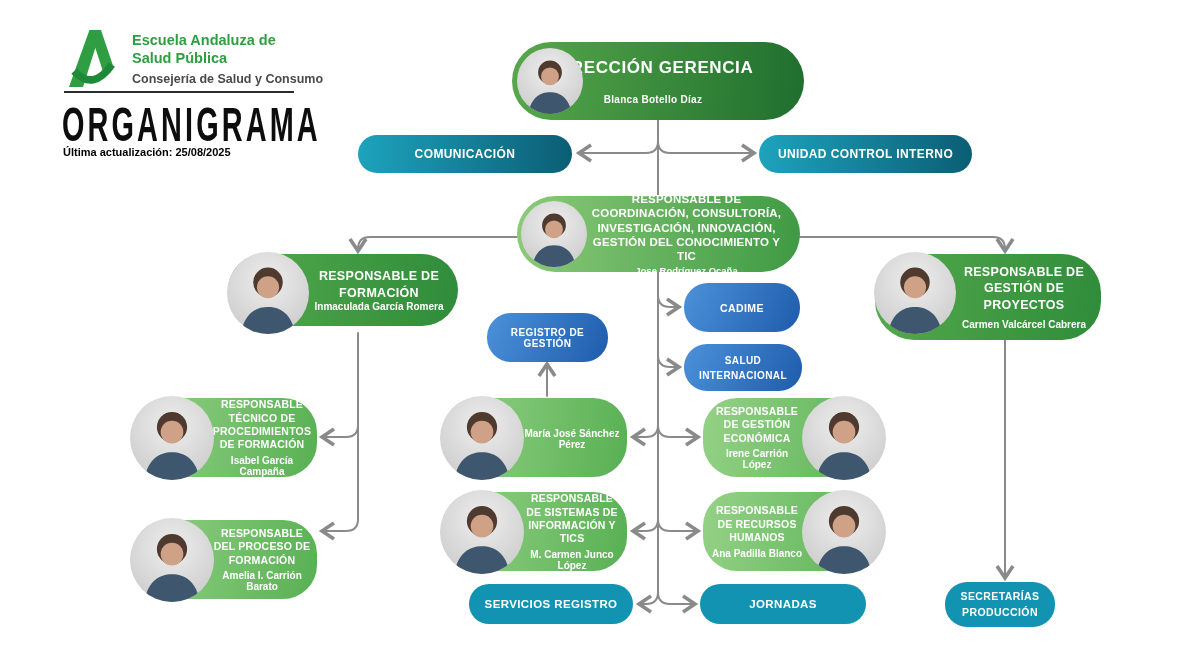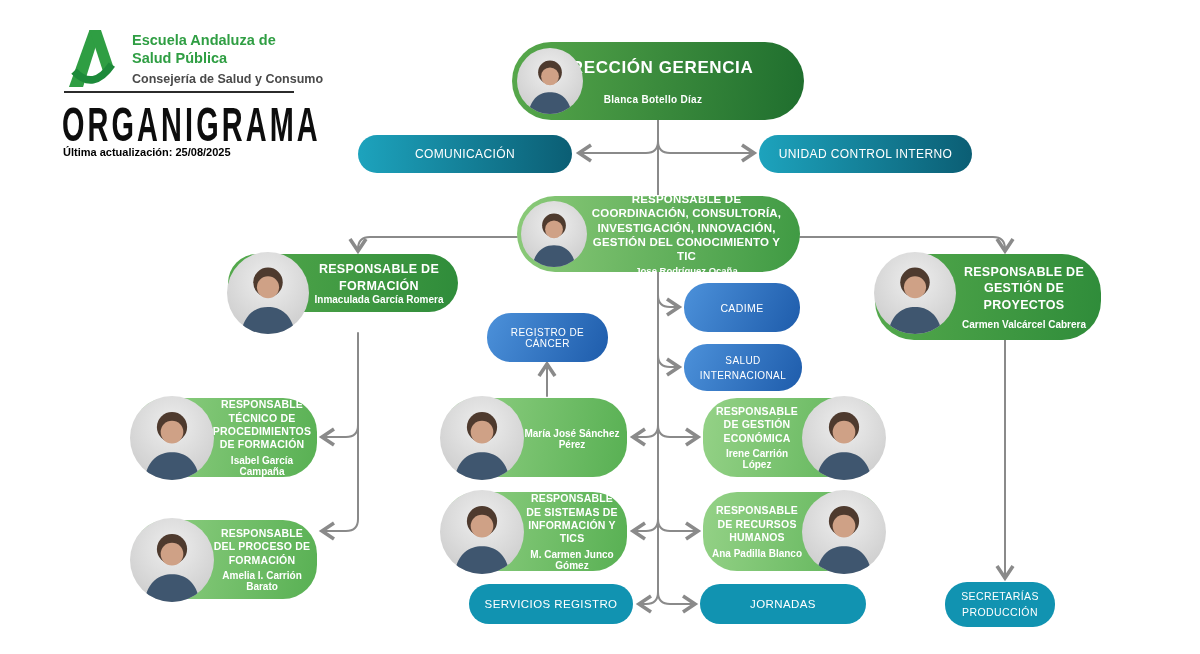--- a/index.html
+++ b/index.html
@@ -12,21 +12,21 @@
   .brand-name{color:#2f9e43;font-weight:700;font-size:14.5px;}
   .brand-dept{color:#4a4a4a;font-weight:700;font-size:12.5px;margin-top:5px;}
   .brand-divider{position:absolute;left:64px;top:91px;width:230px;height:2px;background:#2b2b2b;z-index:2;}
   .page-title{position:absolute;left:62px;top:99px;color:#0d0d0d;font-weight:700;font-size:37px;
               letter-spacing:4px;white-space:nowrap;transform:scale(0.78,1.28);transform-origin:0 0;z-index:2;}
   .last-update{position:absolute;left:63px;top:146px;font-size:11px;font-weight:700;color:#000;z-index:2;}
 
   
   .node{position:absolute;z-index:3;color:#fff;display:flex;align-items:center;justify-content:center;
         text-align:center;box-sizing:border-box;}
-  .pill-text{font-weight:400;letter-spacing:.4px;}
+  .pill-text{font-weight:700;letter-spacing:.4px;}
   .card .txt{flex:1;display:flex;flex-direction:column;justify-content:center;text-align:center;}
   .ntitle{font-weight:700;color:#fff;}
   .nperson{font-weight:700;color:#fff;}
   .avatar{position:absolute;border-radius:50%;overflow:hidden;z-index:4;
           background:radial-gradient(circle at 50% 35%, #eeeeee 0%, #c6c6c6 100%);}
   .avatar svg{display:block;width:100%;height:100%;}
 
   
   .g-green-dark{background:linear-gradient(95deg,#57a84b 0%,#1f6e2e 100%);}
   .g-green-mid{background:linear-gradient(95deg,#54a94c 0%,#2f8c3a 100%);}
@@ -45,21 +45,21 @@
 
   #n-comunicacion{left:358px;top:135px;width:214px;height:38px;border-radius:19px;font-size:12px;}
   #n-control{left:759px;top:135px;width:213px;height:38px;border-radius:19px;font-size:12px;}
 
   #n-coordinacion{left:517px;top:196px;width:283px;height:76px;border-radius:38px;}
   #n-coordinacion .avatar{left:4px;top:5px;width:66px;height:66px;}
   #n-coordinacion .txt{padding-left:66px;padding-right:10px;}
   #n-coordinacion .ntitle{font-size:11.5px;line-height:1.22;letter-spacing:.2px;}
   #n-coordinacion .nperson{font-size:9.5px;margin-top:2px;}
 
-  #n-formacion{left:228px;top:254px;width:230px;height:58px;border-radius:39px;}
+  #n-formacion{left:228px;top:254px;width:230px;height:72px;border-radius:39px;}
   #n-formacion .avatar{left:-1px;top:-2px;width:82px;height:82px;}
   #n-formacion .txt{padding-left:82px;padding-right:10px;}
   #n-formacion .ntitle{font-size:12.5px;line-height:1.3;letter-spacing:.3px;}
   #n-formacion .nperson{font-size:10px;margin-top:0;}
 
   #n-proyectos{left:875px;top:254px;width:226px;height:86px;border-radius:39px;}
   #n-proyectos .avatar{left:-1px;top:-2px;width:82px;height:82px;}
   #n-proyectos .txt{padding-left:80px;padding-right:8px;}
   #n-proyectos .ntitle{font-size:12.5px;line-height:1.3;letter-spacing:.3px;}
   #n-proyectos .nperson{font-size:10px;margin-top:6px;}
@@ -193,21 +193,21 @@
     <path d="M16,104 C20,76 34,67 50,67 C66,67 80,76 84,104 Z" fill="#3f566f"></path>
   </svg>
 </div>
     <div class="txt">
       <div class="ntitle">RESPONSABLE DE GESTIÓN DE PROYECTOS</div>
       <div class="nperson">Carmen Valcárcel Cabrera</div>
     </div>
   </div>
 
   <div class="node g-blue pill-text" id="n-registro">
-    <span>REGISTRO DE CÁNCER</span>
+    <span>REGISTRO DE GESTIÓN</span>
   </div>
   <div class="node g-blue pill-text" id="n-cadime">
     <span>CADIME</span>
   </div>
   <div class="node g-blue pill-text" id="n-salud-int">
     <span>SALUD INTERNACIONAL</span>
   </div>
 
   <div class="node card row3 photo-left g-green-light" id="n-tecnico">
     <div class="avatar">
@@ -267,21 +267,21 @@
   <div class="node card row3 photo-left g-green-light" id="n-sistemas">
     <div class="avatar">
   <svg viewBox="0 0 100 100" preserveAspectRatio="xMidYMid slice">
     <circle cx="50" cy="37" r="18" fill="#4e3a2e"></circle>
     <circle cx="50" cy="43" r="13.5" fill="#cfa186"></circle>
     <path d="M16,104 C20,76 34,67 50,67 C66,67 80,76 84,104 Z" fill="#3f566f"></path>
   </svg>
 </div>
     <div class="txt">
       <div class="ntitle">RESPONSABLE DE SISTEMAS DE INFORMACIÓN Y TICS</div>
-      <div class="nperson">M. Carmen Junco Gómez</div>
+      <div class="nperson">M. Carmen Junco López</div>
     </div>
   </div>
 
   <div class="node card row3 photo-right g-green-light" id="n-rrhh">
     <div class="avatar">
   <svg viewBox="0 0 100 100" preserveAspectRatio="xMidYMid slice">
     <circle cx="50" cy="37" r="18" fill="#4e3a2e"></circle>
     <circle cx="50" cy="43" r="13.5" fill="#cfa186"></circle>
     <path d="M16,104 C20,76 34,67 50,67 C66,67 80,76 84,104 Z" fill="#3f566f"></path>
   </svg>

